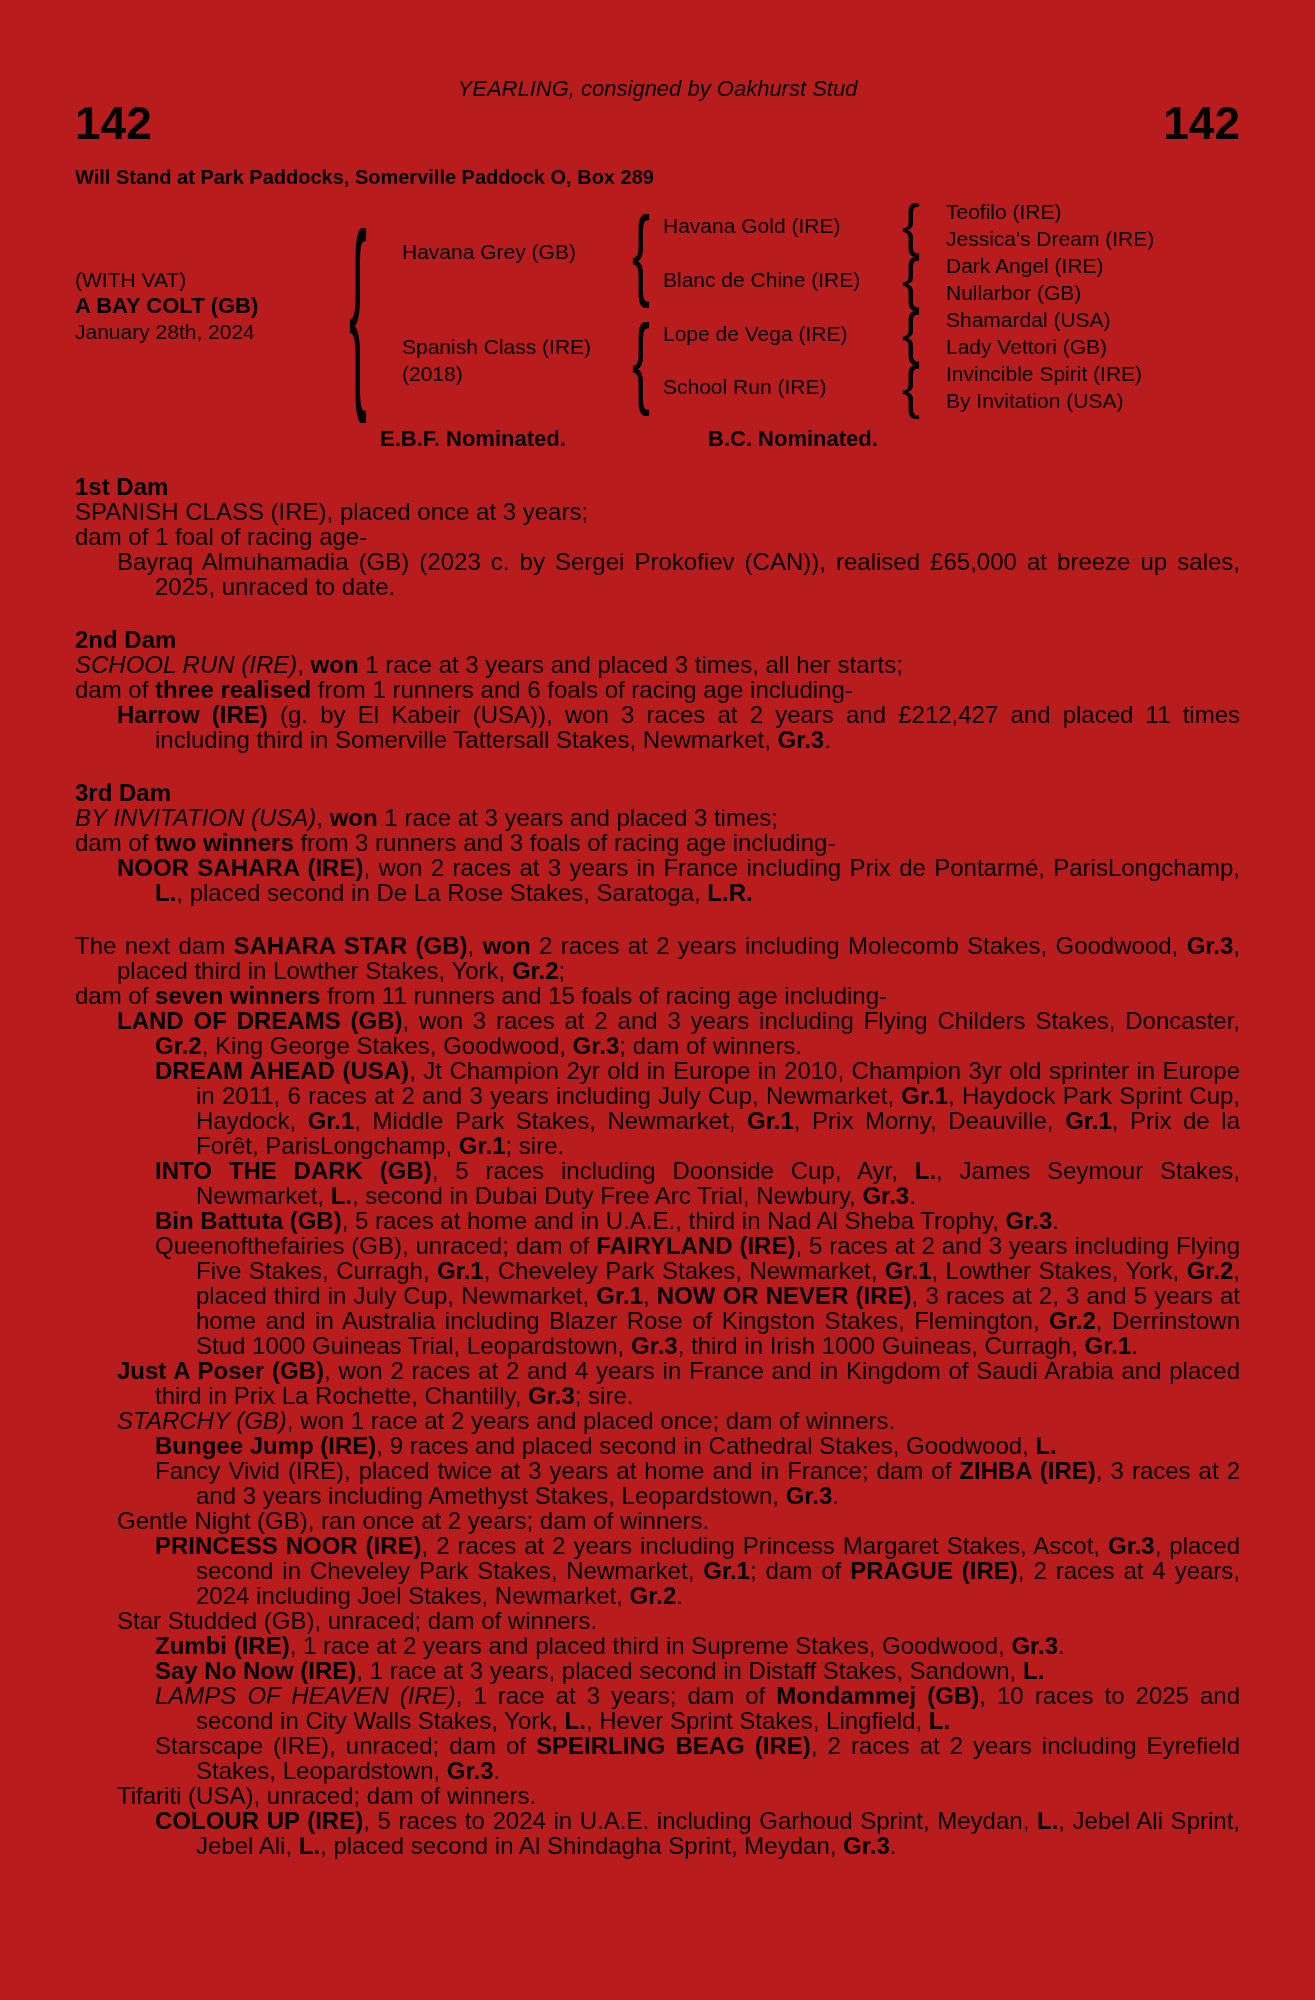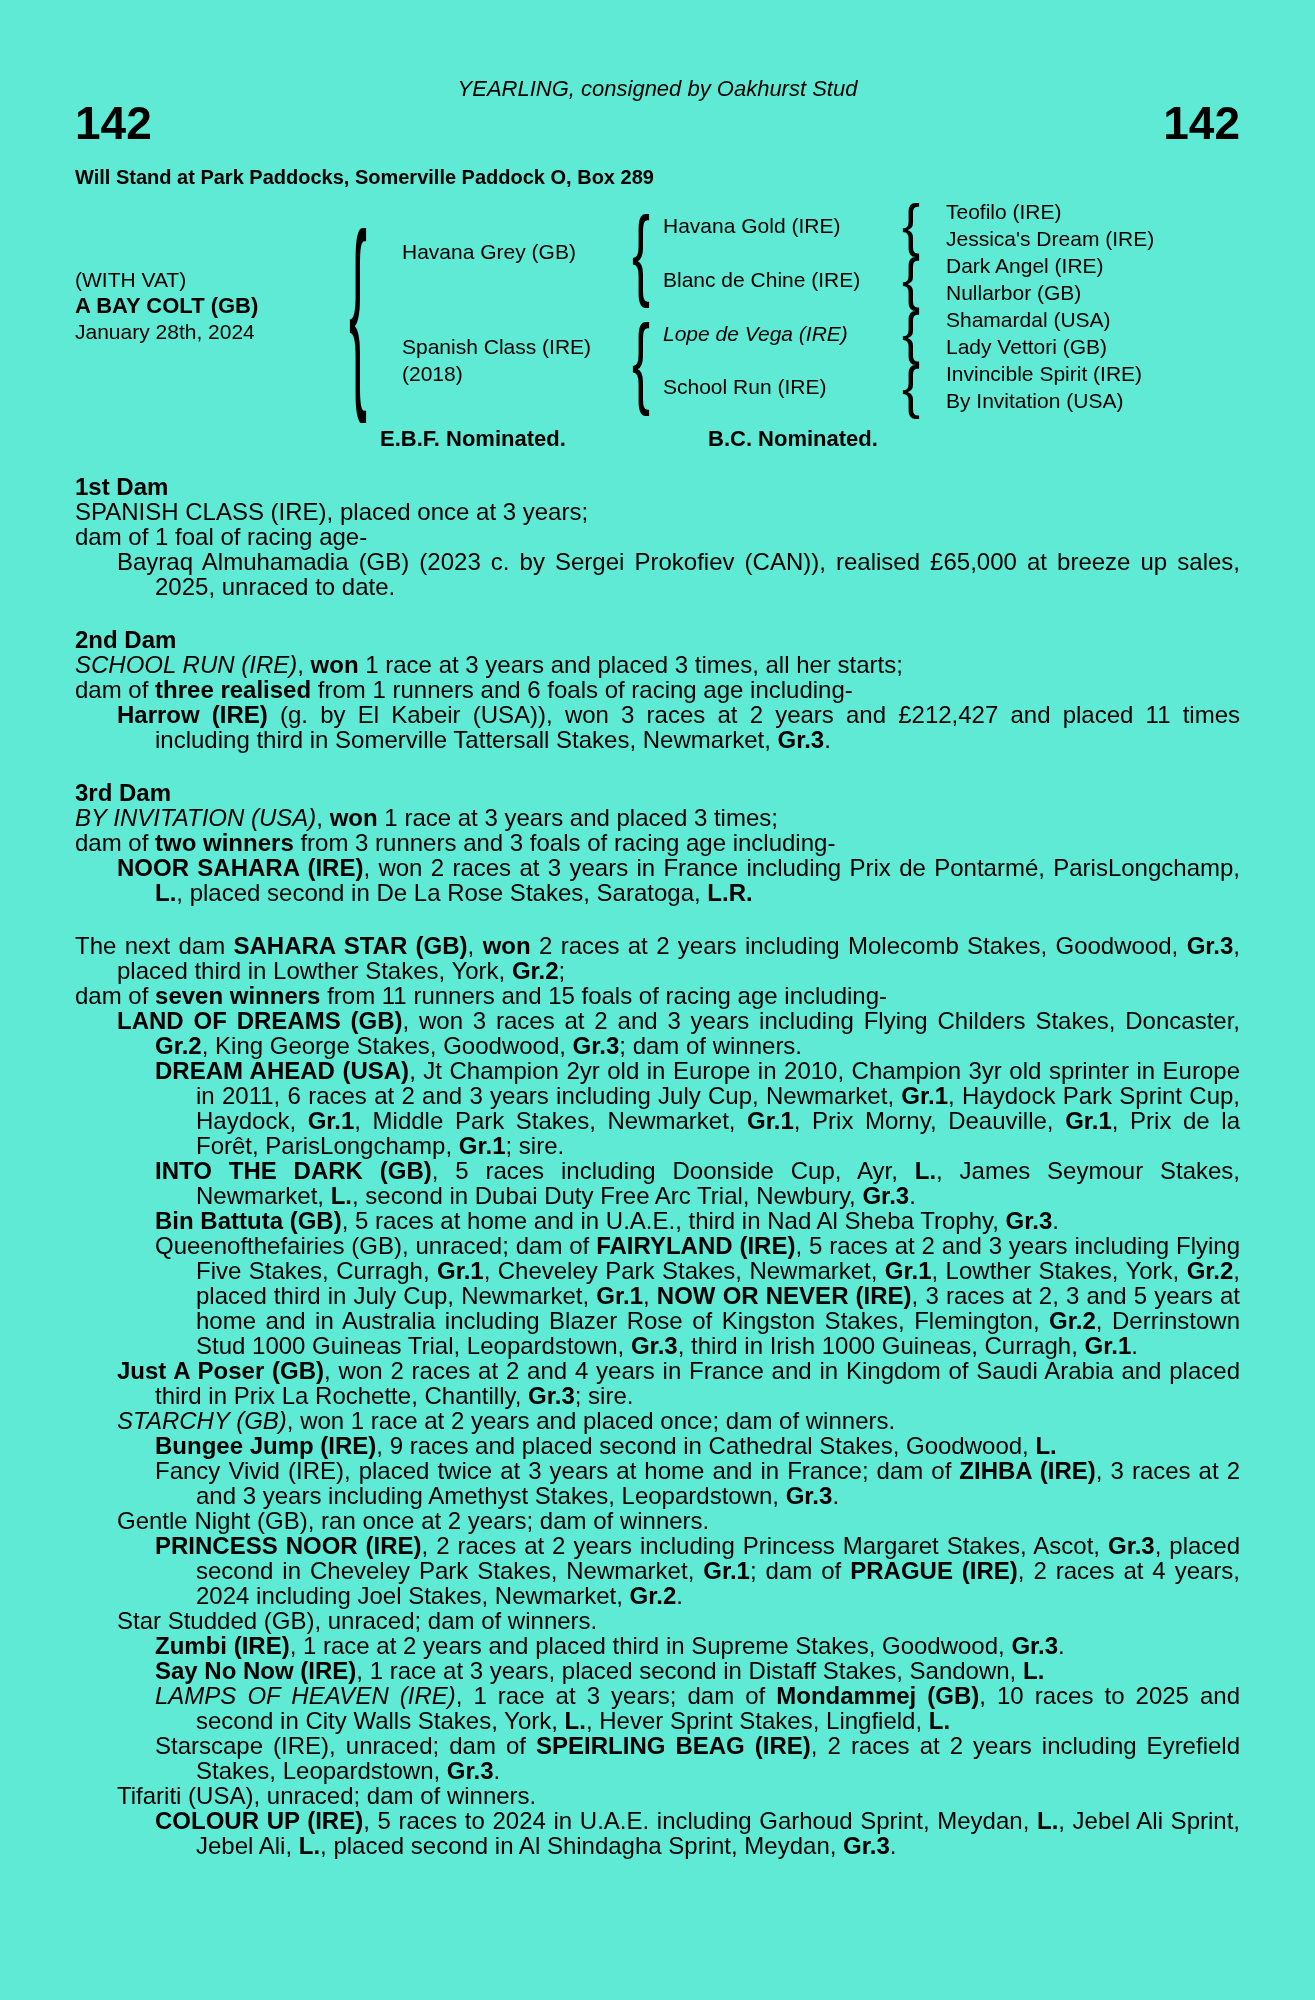--- a/index.html
+++ b/index.html
@@ -1,17 +1,17 @@
 <!DOCTYPE html>
 <html><head>
 <meta charset="utf-8">
 <style>
   html,body { margin:0; padding:0; background:#e8e8e8; }
   .page {
-    position:relative; width:1315px; height:2000px; background:#5eead4;
+    position:relative; width:1315px; height:2000px; background:#b91c1c;
     font-family:"Liberation Sans", sans-serif; color:#000; overflow:hidden;
     margin:0 auto;
   }
   .consignor {
     position:absolute; top:76px; left:75px; width:1165px;
     text-align:center; font-style:italic; font-size:22px;
   }
   .lot { position:absolute; top:96px; font-size:46px; font-weight:bold; }
   .lot-left  { left:75px; }
   .lot-right { right:75px; text-align:right; }
@@ -19,21 +19,21 @@
 
   
   .ped { position:absolute; top:198px; left:0; width:1315px; height:275px; font-size:21px; }
   .cell { position:absolute; line-height:27px; white-space:nowrap; }
   .subject { top:69px; left:75px; line-height:26px; }
   .subject .name { font-weight:bold; font-size:22px; }
   .sire-cell { top:40px;  left:402px; }
   .dam-cell  { top:135px; left:402px; }
   .gp0 { top:14px;  left:663px; }
   .gp1 { top:68px;  left:663px; }
-  .gp2 { top:122px; left:663px;font-style:italic; }
+  .gp2 { top:122px; left:663px; }
   .gp3 { top:175px; left:663px; }
   .gg  { left:946px; }
   .g0 { top:0; } .g1 { top:54px; } .g2 { top:108px; } .g3 { top:162px; }
 
   .brace { position:absolute; width:26px; display:flex; align-items:center; justify-content:center; }
   .brace > span { line-height:1; font-size:54px; display:block; transform-origin:center; }
   .b-lg  { left:345px; top:2px;   height:212px; } .b-lg  > span { transform:scaleY(3.9); }
   .b-md1 { left:628px; top:4px;   height:100px; }
   .b-md2 { left:628px; top:112px; height:100px; }
   .b-md1 > span, .b-md2 > span { transform:scaleY(1.85); }

